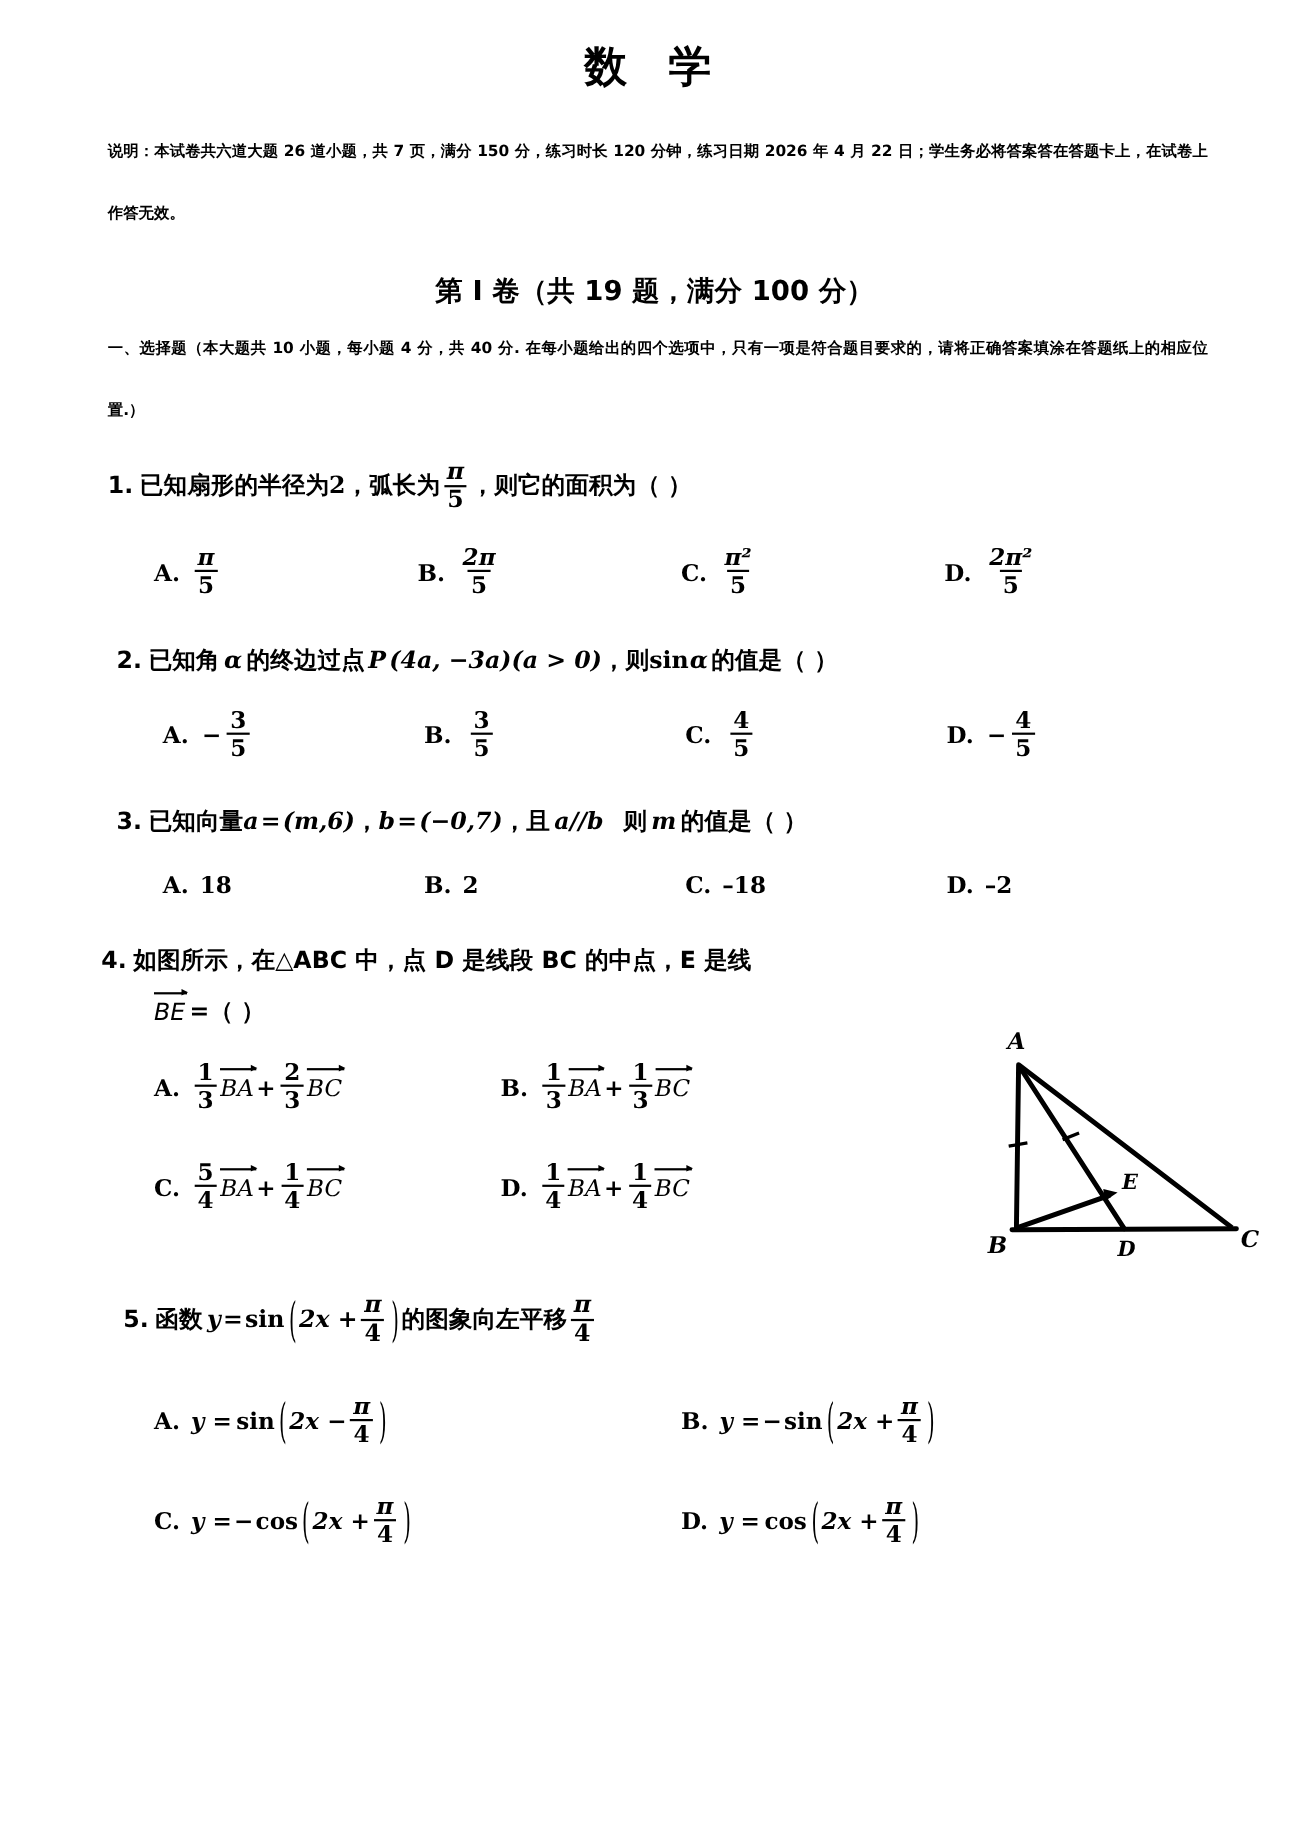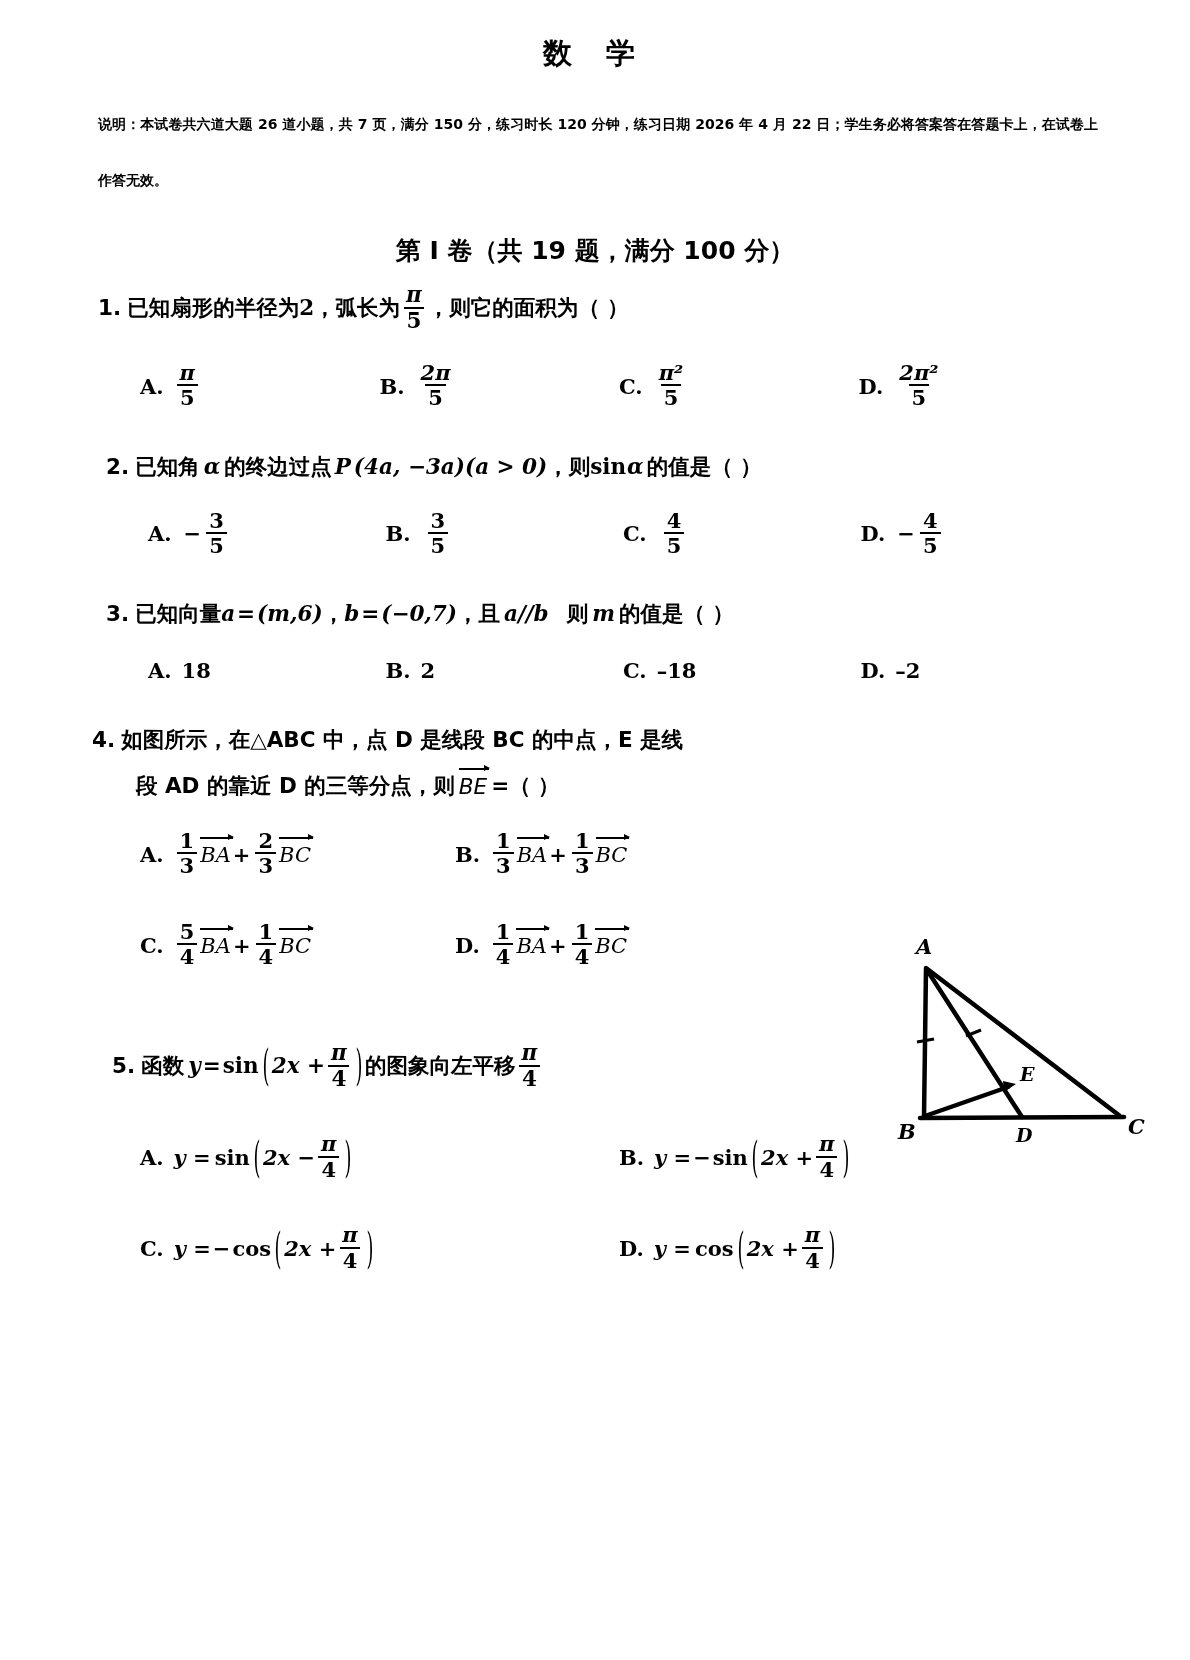--- a/index.html
+++ b/index.html
@@ -30,21 +30,21 @@
     font-weight: bold;
     font-size: 31px;
     letter-spacing: 0.5px;
     margin: 44px 0 0 0;
     line-height: 1.2;
   }
   .subject-title {
     text-align: center;
     font-family: "DejaVu Sans", "Liberation Sans", sans-serif;
     font-weight: bold;
-    font-size: 29px;
+    font-size: 39px;
     letter-spacing: 12px;
     margin: 34px 0 0 0;
   }
   .paper-part {
     text-align: center;
     font-family: "DejaVu Sans", "Liberation Sans", sans-serif;
     font-weight: bold;
     font-size: 25px;
     margin: 26px 0 0 0;
   }
@@ -175,20 +175,21 @@
 <body>
 
 <div class="page">
 
   <div class="subject-title">数 学</div>
 
   <div class="note">说明：本试卷共六道大题 26 道小题，共 7 页，满分 150 分，练习时长 120 分钟，练习日期 2026 年 4 月 22 日；学生务必将答案答在答题卡上，在试卷上作答无效。</div>
 
   <div class="paper-part">第 I 卷（共 19 题，满分 100 分）</div>
 
+  <div class="section-intro">一、选择题（本大题共 10 小题，每小题 4 分，共 40 分. 在每小题给出的四个选项中，只有一项是符合题目要求的，请将正确答案填涂在答题纸上的相应位置.）</div>
 
   <div class="spacer-s"></div>
 
   <div class="q-block">
     <div class="q-stem">
       <span class="num">1.</span>
       <span>已知扇形的半径为</span>
       <span class="mn">2</span>
       <span>，弧长为</span>
       <span class="frac">
@@ -324,21 +325,20 @@
 
   <div class="spacer-l"></div>
 
   <div class="q-block" style="padding-left:92px; padding-right:420px;">
     <div class="q-stem">
       <span class="num">4.</span>
       <span>如图所示，在△ABC 中，点 D 是线段 BC 的中点，E 是线</span>
     </div>
     <div class="spacer-s"></div>
     <div class="q-stem" style="padding-left:44px;">
-      <span>段 AD 的靠近 D 的三等分点，则</span>
       <span class="vec" style="margin:0 4px;">BE</span>
       <span>=（    ）</span>
     </div>
   </div>
 
   <div class="spacer-m"></div>
 
   <div class="q-block" style="padding-left:140px; padding-right:420px;">
     <div class="opts two">
       <div class="opt">

